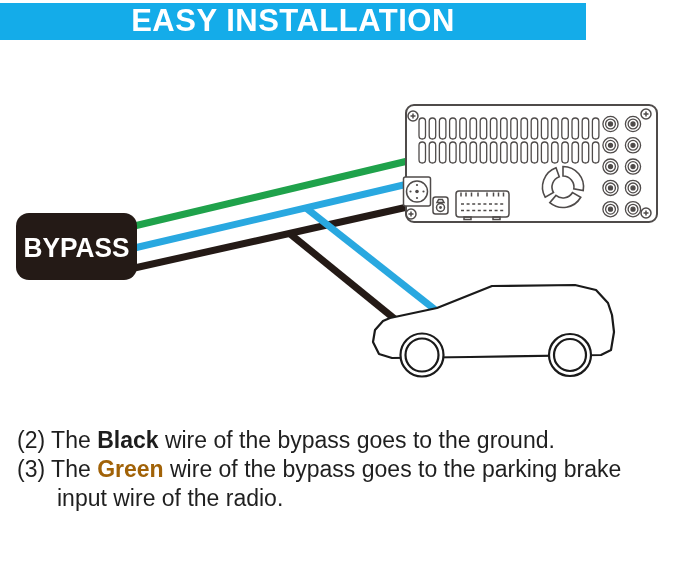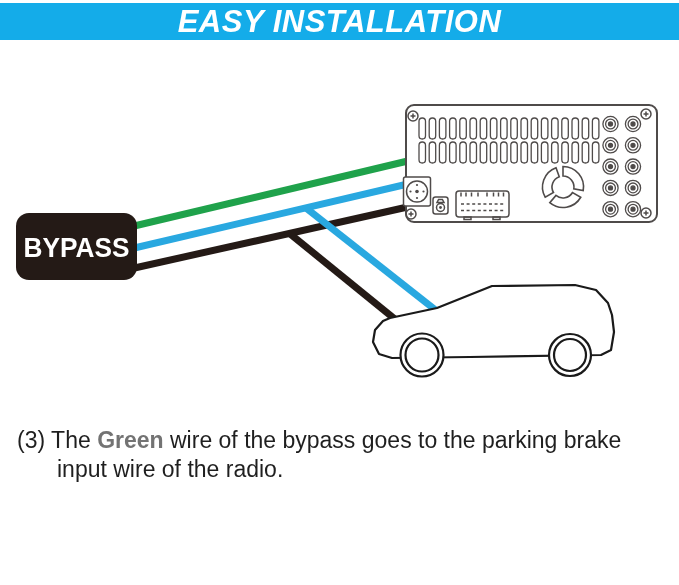--- a/index.html
+++ b/index.html
@@ -7,26 +7,24 @@
   .page {
     position: relative;
     width: 679px;
     height: 585px;
     background: #ffffff;
     font-family: "Liberation Sans", sans-serif;
     overflow: hidden;
   }
   .banner {
     margin-top: 3px;
-    width: 679px;
+    width: 586px;
     height: 37px;
     display: flex;
-    align-items: center;
     justify-content: center;
-    font-style: italic;
   }
   .banner .title {
     color: #ffffff;
     font-size: 31px;
     font-weight: bold;
     letter-spacing: 0.5px;
   }
   .diagram-svg { display: block; }
   .instructions {
     margin-top: 6px;
@@ -220,16 +218,17 @@
         <circle cx="422" cy="355" r="16.5"></circle>
       </g>
       <g>
         <circle cx="570" cy="355" r="21"></circle>
         <circle cx="570" cy="355" r="16"></circle>
       </g>
     </g>
   </svg>
 
   <div class="instructions">
-    <p class="instr-line"><span>(3)</span><span> The </span><span class="w-bold" style="color: #737373;">Green</span><span> wire of the bypass goes to the parking brake input wire of the radio.</span></p>
+    <p class="instr-line"><span>(2)</span><span> The </span><span class="w-bold" style="color: rgb(29, 29, 29);">Black</span><span> wire of the bypass goes to the ground.</span></p>
+    <p class="instr-line"><span>(3)</span><span> The </span><span class="w-bold" style="color: #a16207;">Green</span><span> wire of the bypass goes to the parking brake input wire of the radio.</span></p>
   </div>
 
 </div>
 
 </body></html>

